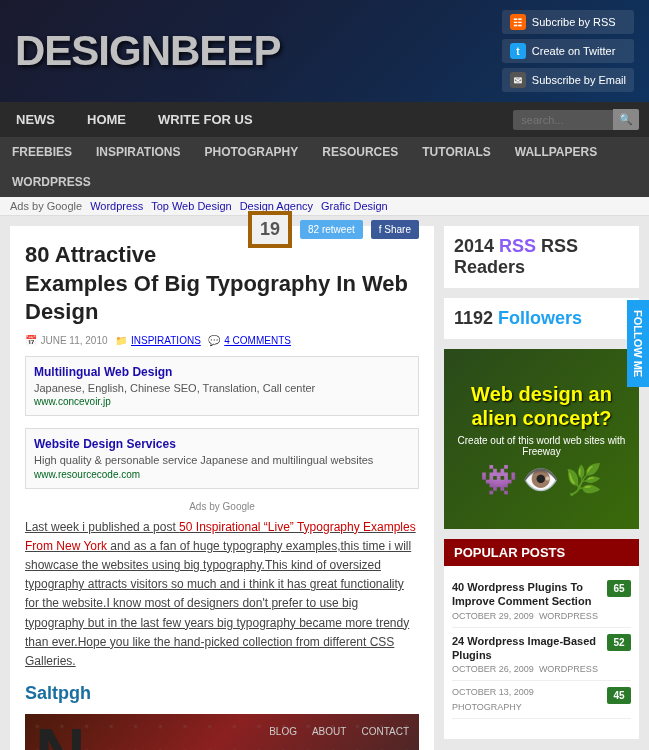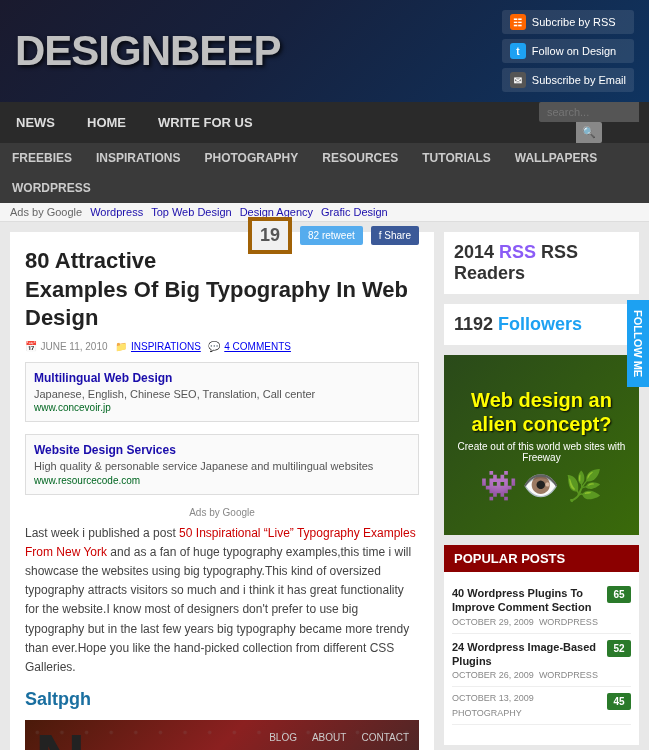--- a/index.html
+++ b/index.html
@@ -12,21 +12,21 @@
     .social-btn { display: flex; align-items: center; gap: 6px; background: rgba(255,255,255,0.1); border-radius: 3px; padding: 4px 8px; font-size: 11px; color: white; }
     .social-icon { width: 16px; height: 16px; border-radius: 3px; display: flex; align-items: center; justify-content: center; font-size: 10px; font-weight: bold; }
     .rss-icon { background: #f60; color: white; }
     .twitter-icon { background: #1da1f2; color: white; }
     .email-icon { background: #555; color: white; }
 
     
     .nav-main { background: #2a2a2a; padding: 0; }
     .nav-main ul { display: flex; list-style: none; }
     .nav-main ul li a { display: block; padding: 10px 16px; color: #ddd; text-decoration: none; font-size: 13px; font-weight: bold; text-transform: uppercase; }
-    .nav-search { display: flex; align-items: center; margin-left: auto; padding-right: 10px; flex-direction: column; }
+    .nav-search { display: flex; align-items: center; margin-left: auto; padding-right: 10px; }
     .nav-search input { padding: 4px 8px; font-size: 11px; width: 100px; border: none; background: #555; color: #ccc; border-radius: 2px 0 0 2px; }
     .nav-search button { background: #888; border: none; padding: 4px 6px; cursor: pointer; border-radius: 0 2px 2px 0; color: white; font-size: 11px; }
 
     
     .nav-sub { background: #3a3a3a; padding: 0; display: flex; }
     .nav-sub ul { display: flex; list-style: none; flex-wrap: wrap; }
     .nav-sub ul li a { display: block; padding: 8px 12px; color: #ccc; text-decoration: none; font-size: 12px; font-weight: bold; text-transform: uppercase; }
 
     
     .ads-bar { background: #f5f5f5; border-bottom: 1px solid #ddd; padding: 3px 10px; font-size: 11px; color: #666; display: flex; gap: 8px; }
@@ -52,21 +52,21 @@
     .fb-btn { background: #3b5998; color: white; border: none; padding: 4px 8px; font-size: 10px; cursor: pointer; border-radius: 2px; }
 
     
     .ad-block { border: 1px solid #ddd; padding: 8px; margin-bottom: 12px; background: #fafafa; font-size: 10px; }
     .ad-link { color: #1a0dab; text-decoration: none; font-size: 12px; font-weight: bold; display: block; margin-bottom: 2px; }
     .ad-desc { color: #555; font-size: 11px; line-height: 1.4; }
     .ad-url { color: #006621; font-size: 10px; }
     .ads-label { font-size: 10px; color: #888; text-align: center; margin-bottom: 6px; }
 
     
-    .article-body { font-size: 12px; line-height: 1.6; color: #444; margin-bottom: 12px; }
+    .article-body { font-size: 12px; line-height: 1.6; color: #444; margin-bottom: 12px; text-decoration: underline; }
     .article-body a { color: #c00; text-decoration: none; }
 
     
     .section-heading { font-size: 18px; font-weight: bold; color: #1a6fa0; margin-bottom: 10px; }
 
     
     .preview-img { width: 100%; background: linear-gradient(135deg, #3a1a0a 0%, #8b1a1a 50%, #1a1a1a 100%); height: 160px; display: flex; align-items: center; justify-content: center; position: relative; overflow: hidden; }
     .dot-pattern { position: absolute; top: 0; left: 0; right: 0; bottom: 0; opacity: 0.3; }
 
     
@@ -104,21 +104,21 @@
 
 <div class="header">
   <div class="logo">DESIGNBEEP</div>
   <div class="header-social">
     <div class="social-btn">
       <div class="social-icon rss-icon">☷</div>
       <span>Subcribe by RSS</span>
     </div>
     <div class="social-btn">
       <div class="social-icon twitter-icon">t</div>
-      <span>Follow on Design</span>
+      <span>Create on Twitter</span>
     </div>
     <div class="social-btn">
       <div class="social-icon email-icon">✉</div>
       <span>Subscribe by Email</span>
     </div>
   </div>
 </div>
 
 <div class="nav-main">
   <div class="nav-wrapper">

